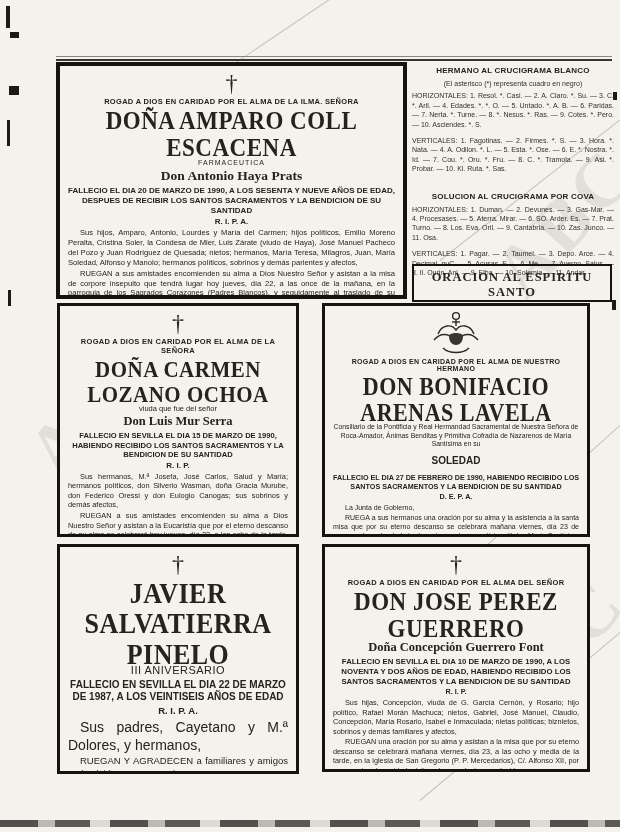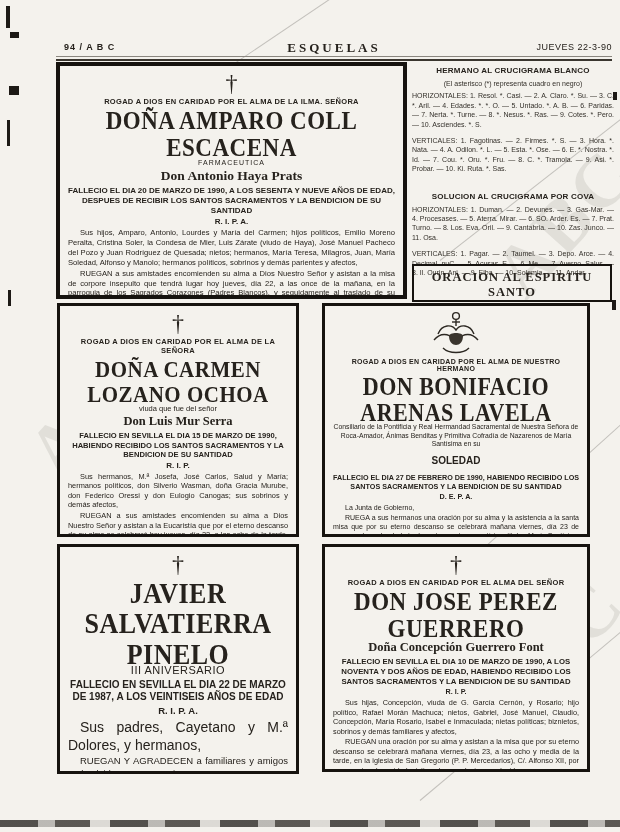--- a/index.html
+++ b/index.html
@@ -64,25 +64,20 @@
   <div class="crease" style="left:470px;top:560px;width:220px;transform:rotate(-42deg);"></div>
   <div class="edge-mark" style="left:6px;top:6px;width:4px;height:22px;"></div>
   <div class="edge-mark" style="left:10px;top:32px;width:9px;height:6px;"></div>
   <div class="edge-mark" style="left:9px;top:86px;width:10px;height:9px;"></div>
   <div class="edge-mark" style="left:7px;top:120px;width:3px;height:26px;"></div>
   <div class="edge-mark" style="left:8px;top:290px;width:3px;height:16px;"></div>
   <div class="edge-mark" style="left:612px;top:300px;width:4px;height:10px;"></div>
   <div class="edge-mark" style="left:613px;top:92px;width:4px;height:8px;"></div>
   <div class="smudge"></div>
 
-  <div class="hdr">
-    <span class="pg">94 / A B C</span>
-    <span class="sec">ESQUELAS</span>
-    <span class="dt">JUEVES 22-3-90</span>
-  </div>
   <div class="rule1"></div>
   <div class="rule2"></div>
 
   <div class="obox" style="left:56px;top:62px;width:351px;height:237px;border-width:4px;">
     <div class="cross">†</div>
     <div class="rogad">ROGAD A DIOS EN CARIDAD POR EL ALMA DE LA ILMA. SEÑORA</div>
     <div class="dname" style="font-size:23px;">DOÑA AMPARO COLL ESCACENA</div>
     <div class="role">FARMACEUTICA</div>
     <div class="relname">Don Antonio Haya Prats</div>
     <div class="dec">FALLECIO EL DIA 20 DE MARZO DE 1990, A LOS SESENTA Y NUEVE AÑOS DE EDAD, DESPUES DE RECIBIR LOS SANTOS SACRAMENTOS Y LA BENDICION DE SU SANTIDAD</div>

